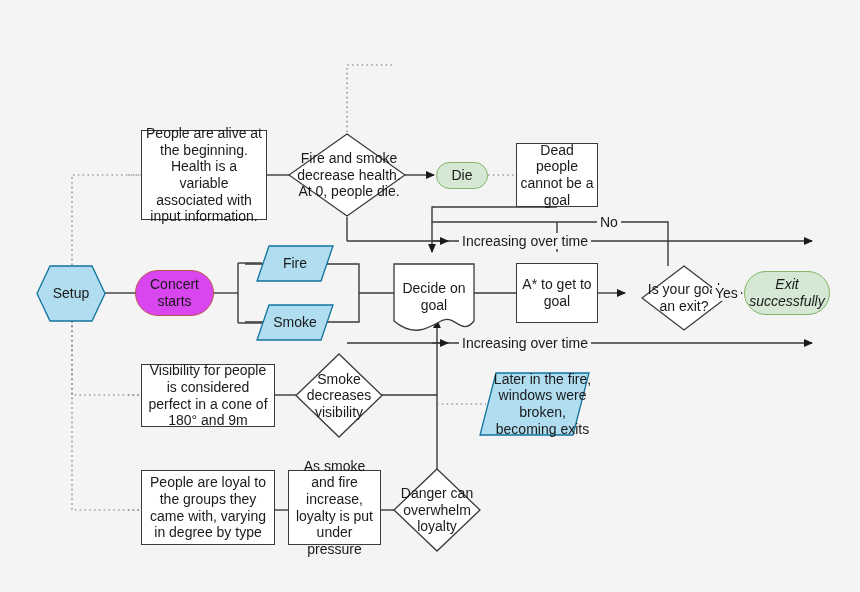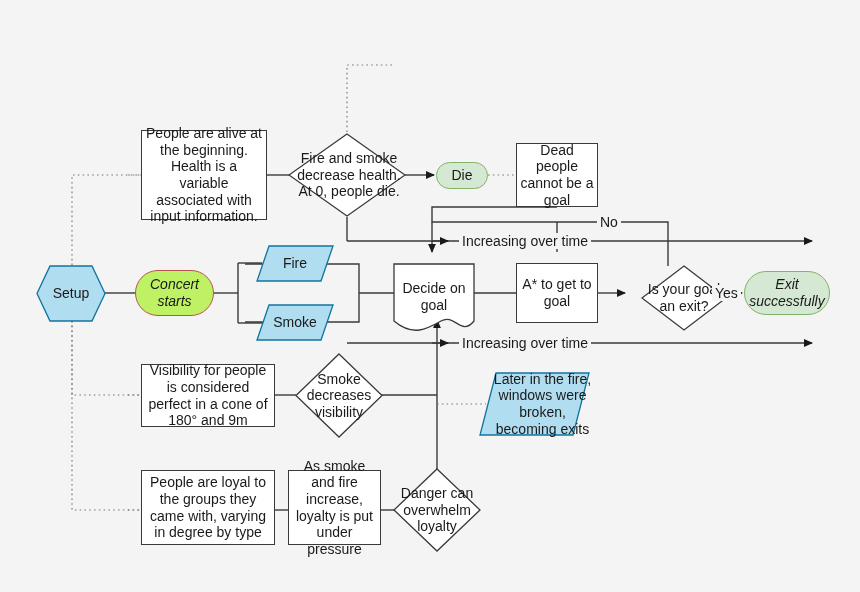--- a/index.html
+++ b/index.html
@@ -15,21 +15,21 @@
     position:absolute;
     display:flex;align-items:center;justify-content:center;
     text-align:center;
     color:#1a1a1a;
     box-sizing:border-box;
     line-height:1.18;
   }
   .node .lbl{display:block;width:100%;padding:0 3px;}
   .rect{background:#ffffff;border:1.3px solid #3a3a3a;}
   .stadium{border:1.3px solid;border-radius:999px;}
-  .pink{background:#bef264;border-color:#b85450;font-style:italic;}
+  .pink{background:#d946ef;border-color:#b85450;}
   .green{background:#d5e8d4;border-color:#82b366;}
   .hexwrap,.diawrap,.paraWrap,.docWrap{position:absolute;}
   .shp{position:absolute;left:0;top:0;width:100%;height:100%;}
   .shp-txt{
     position:absolute;left:0;top:0;width:100%;height:100%;
     display:flex;align-items:center;justify-content:center;
     text-align:center;line-height:1.18;color:#1a1a1a;
     pointer-events:none;
   }
   .note{

